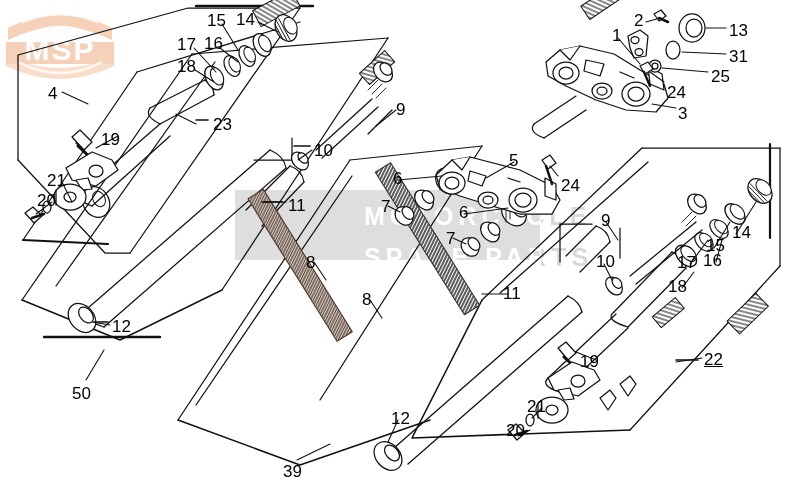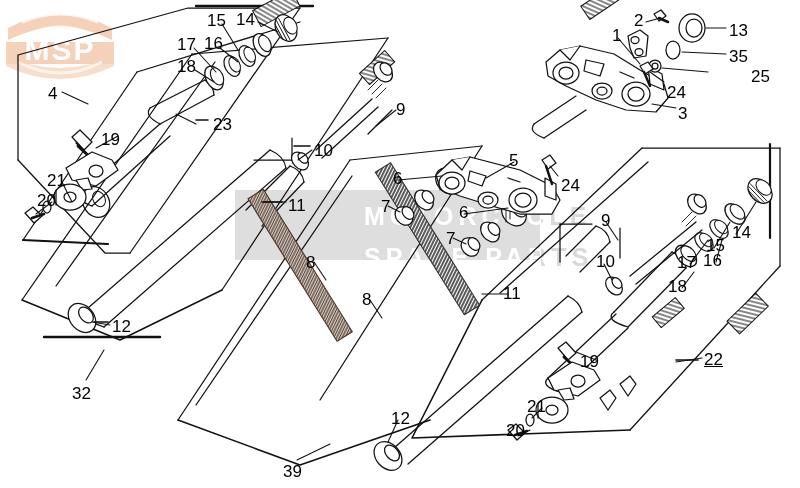--- a/index.html
+++ b/index.html
@@ -463,28 +463,28 @@
       <div class="lbl" style="left: 101px; top: 131px;">19</div>
       <div class="lbl" style="left: 213px; top: 116px; text-align: right;">23</div>
       <div class="lbl" style="left: 47px; top: 172px;">21</div>
       <div class="lbl" style="left: 37px; top: 192px;">20</div>
       <div class="lbl" style="left: 396px; top: 101px;">9</div>
       <div class="lbl" style="left: 314px; top: 142px;">10</div>
       <div class="lbl" style="left: 288px; top: 197px;">11</div>
       <div class="lbl" style="left: 306px; top: 254px;">8</div>
       <div class="lbl" style="left: 362px; top: 291px;">8</div>
       <div class="lbl" style="left: 112px; top: 318px;">12</div>
-      <div class="lbl" style="left: 72px; top: 385px;">32</div>
+      <div class="lbl" style="left: 72px; top: 385px;">50</div>
       <div class="lbl" style="left: 283px; top: 463px;">39</div>
       <div class="lbl" style="left: 391px; top: 410px;">12</div>
       <div class="lbl" style="left: 612px; top: 27px;">1</div>
       <div class="lbl" style="left: 634px; top: 12px;">2</div>
       <div class="lbl" style="left: 729px; top: 22px;">13</div>
-      <div class="lbl" style="left: 729px; top: 48px;">35</div>
-      <div class="lbl" style="left: 711px; top: 68px; margin-left: 40px;">25</div>
+      <div class="lbl" style="left: 729px; top: 48px;">31</div>
+      <div class="lbl" style="left: 711px; top: 68px;">25</div>
       <div class="lbl" style="left: 667px; top: 84px;">24</div>
       <div class="lbl" style="left: 678px; top: 105px;">3</div>
       <div class="lbl" style="left: 509px; top: 152px;">5</div>
       <div class="lbl" style="left: 561px; top: 177px;">24</div>
       <div class="lbl" style="left: 393px; top: 170px;">6</div>
       <div class="lbl" style="left: 381px; top: 198px;">7</div>
       <div class="lbl" style="left: 459px; top: 204px;">6</div>
       <div class="lbl" style="left: 446px; top: 230px;">7</div>
       <div class="lbl" style="left: 601px; top: 212px;">9</div>
       <div class="lbl" style="left: 596px; top: 253px;">10</div>

